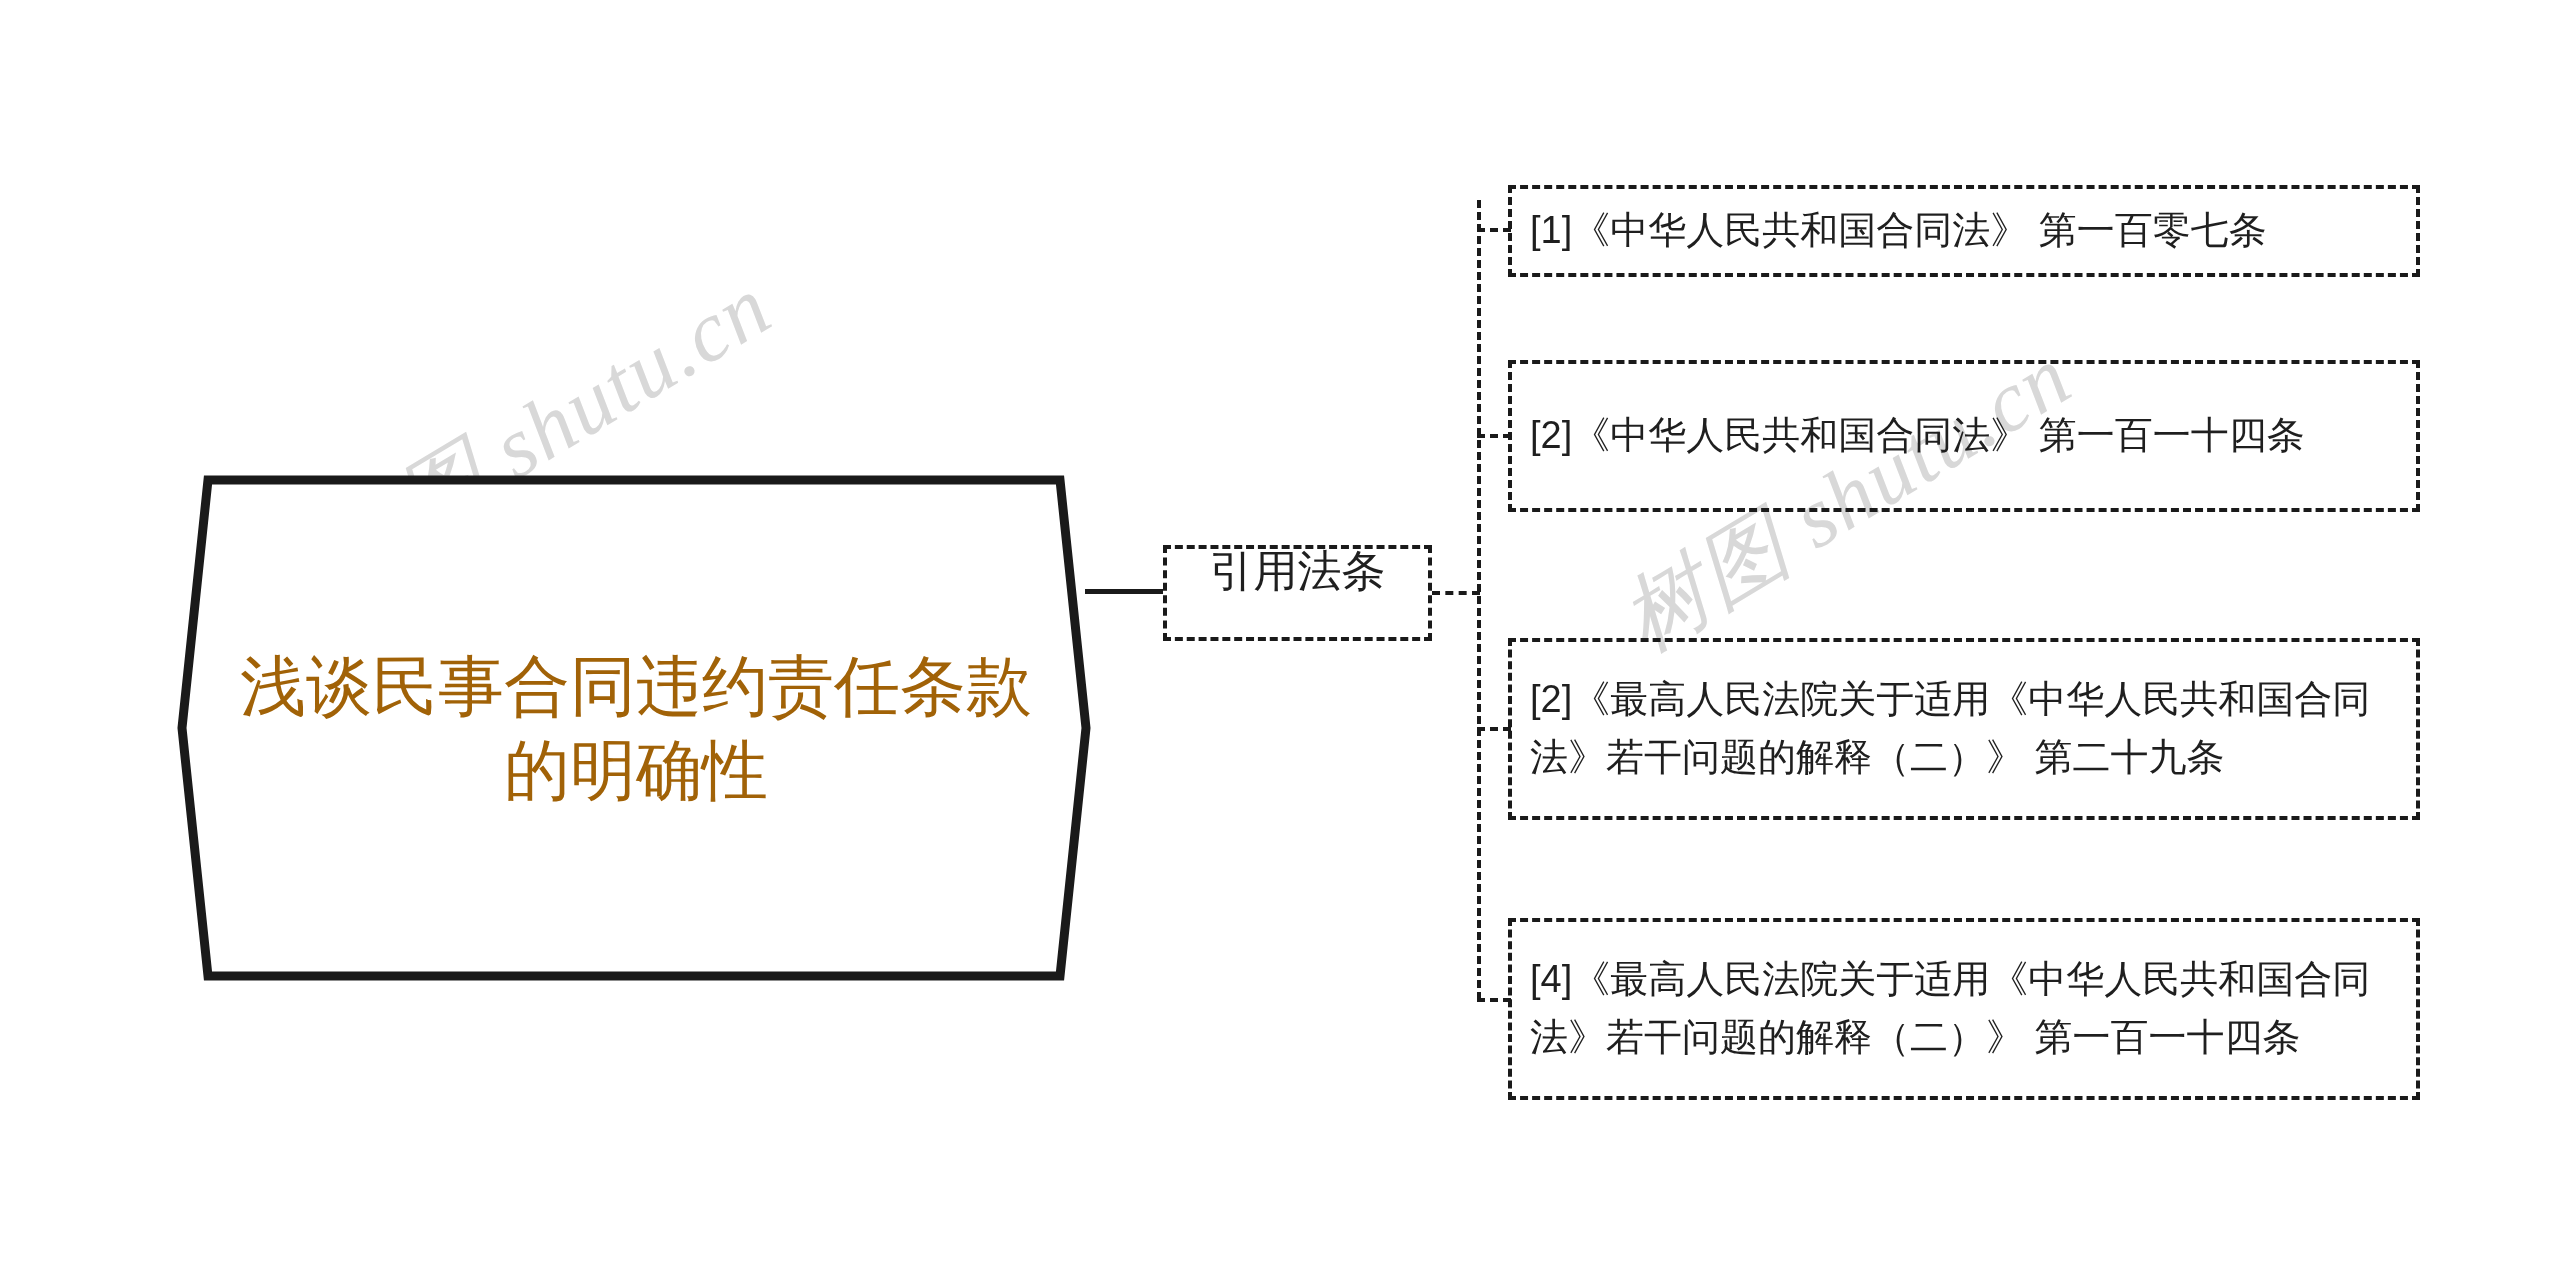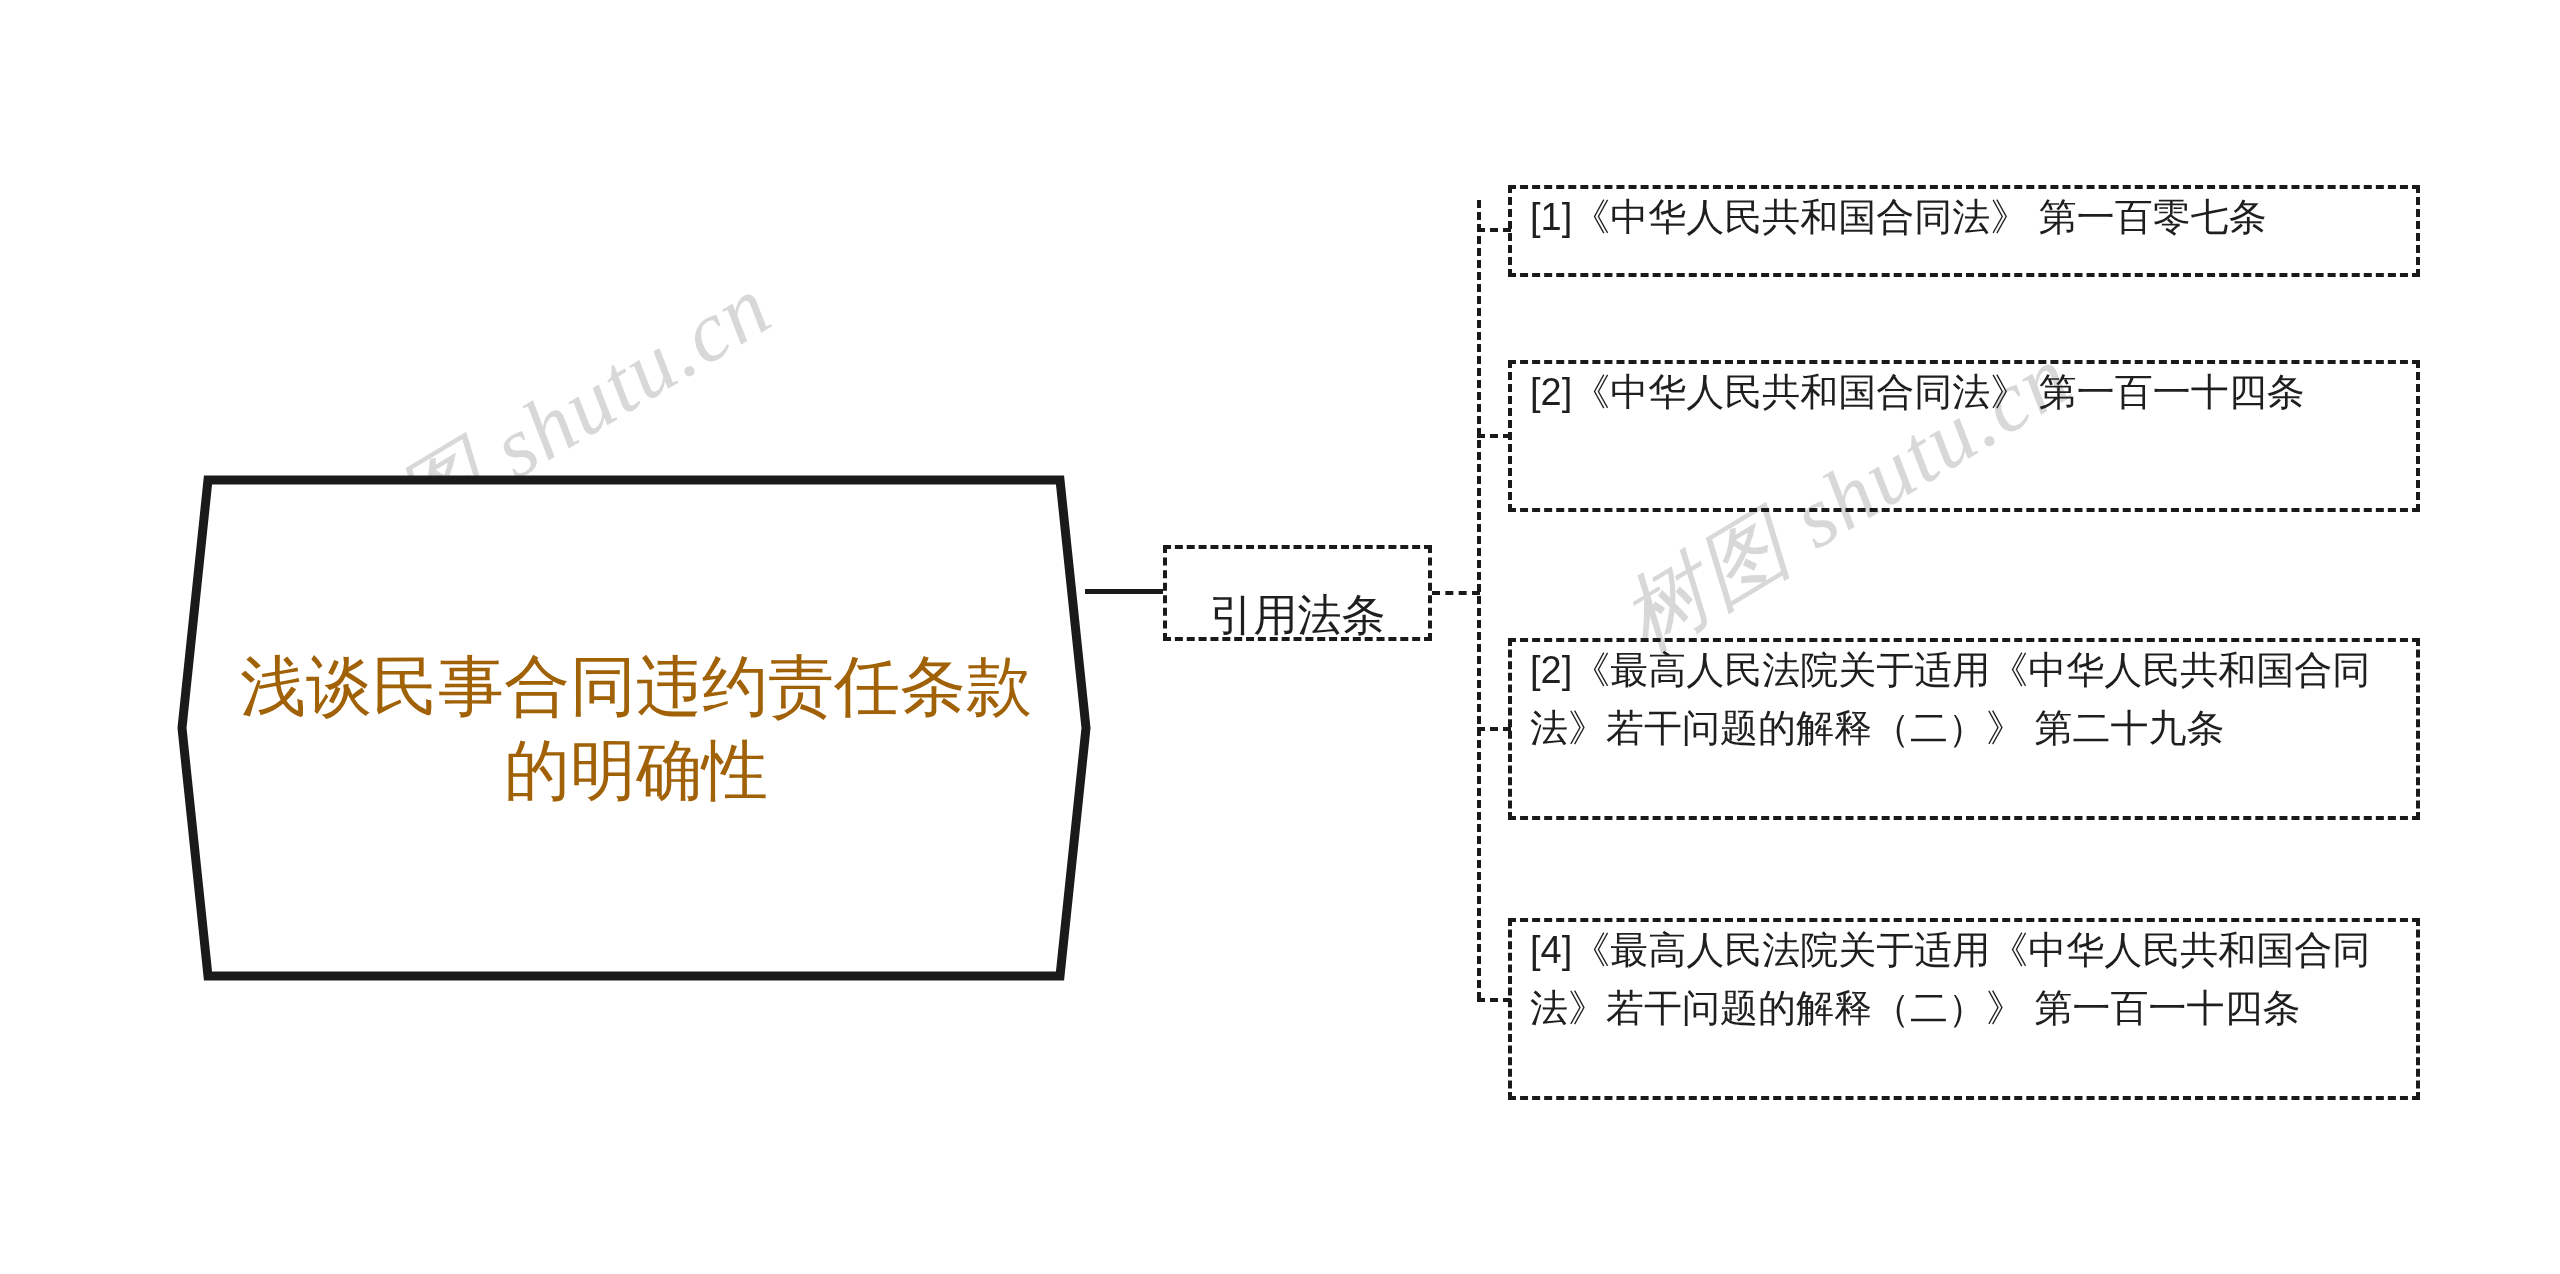--- a/index.html
+++ b/index.html
@@ -95,21 +95,21 @@
   
   .branch-node {
     position: absolute;
     left: 1163px;
     top: 545px;
     width: 269px;
     height: 96px;
     border: 4px dashed #1a1a1a;
     box-sizing: border-box;
     display: flex;
-    align-items: flex-end;
+    align-items: flex-start;
     justify-content: center;
     background: #ffffff;
     z-index: 3;
   }
   .branch-label {
     font-size: 44px;
     color: #1f1f1f;
     line-height: 1;
     white-space: nowrap;
   }
@@ -144,20 +144,21 @@
 
   
   .leaf-node {
     position: absolute;
     left: 1508px;
     width: 912px;
     border: 4px dashed #1a1a1a;
     box-sizing: border-box;
     background: transparent;
     display: flex;
+    align-items: center;
     z-index: 3;
   }
   .leaf-label {
     font-size: 38px;
     line-height: 1.52;
     color: #1f1f1f;
     padding: 0 18px;
     width: 100%;
     box-sizing: border-box;
     word-break: break-all;

